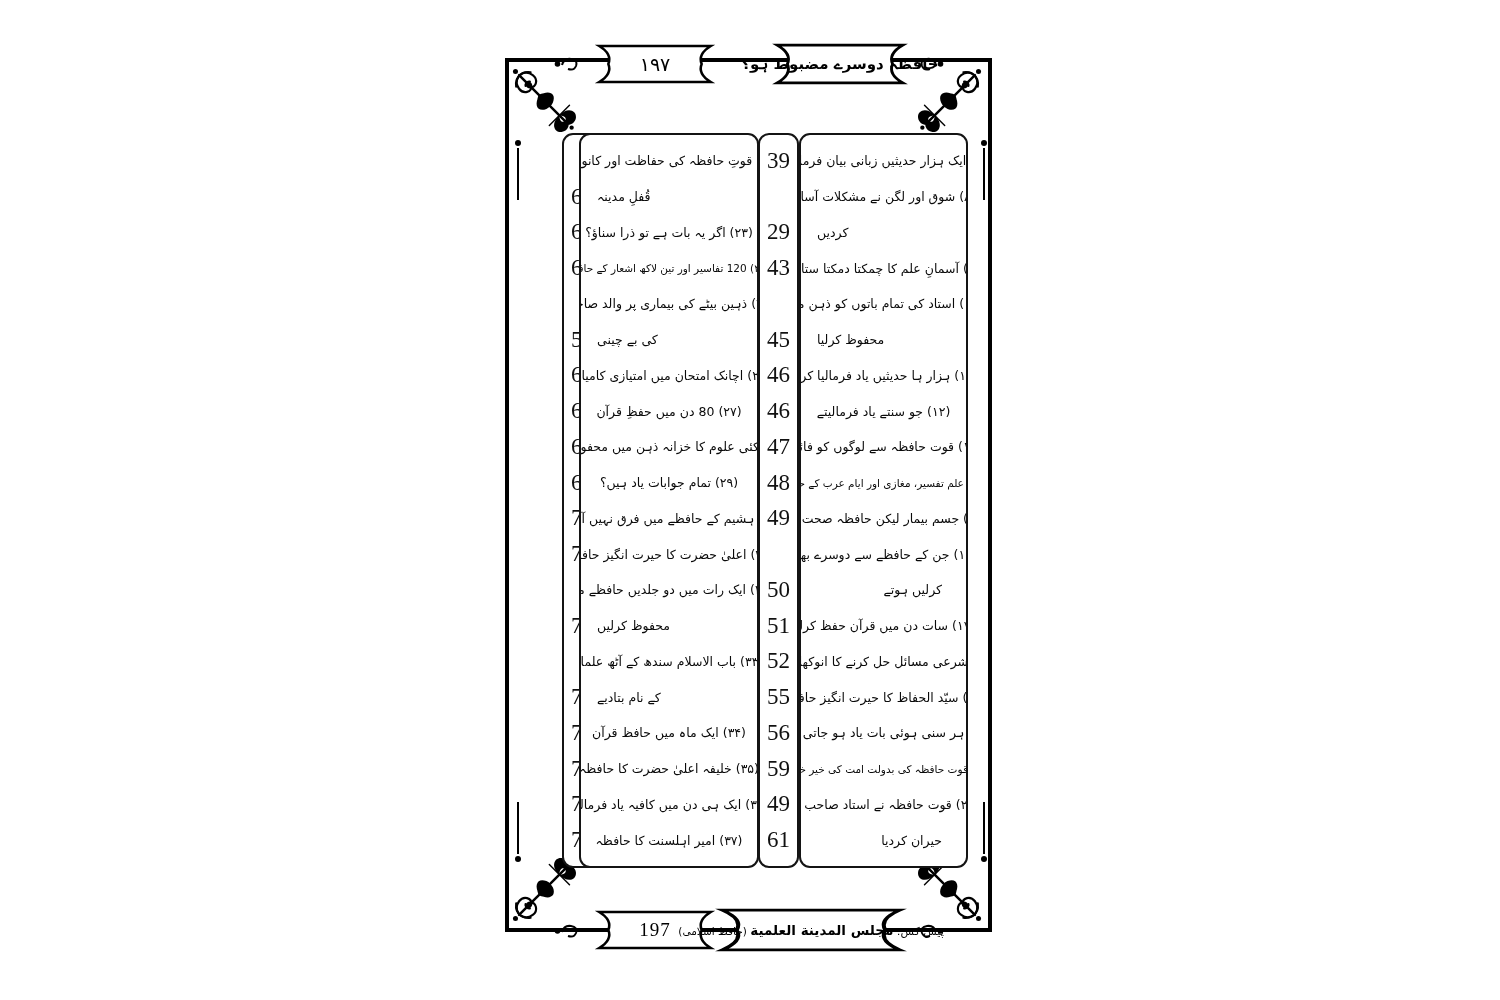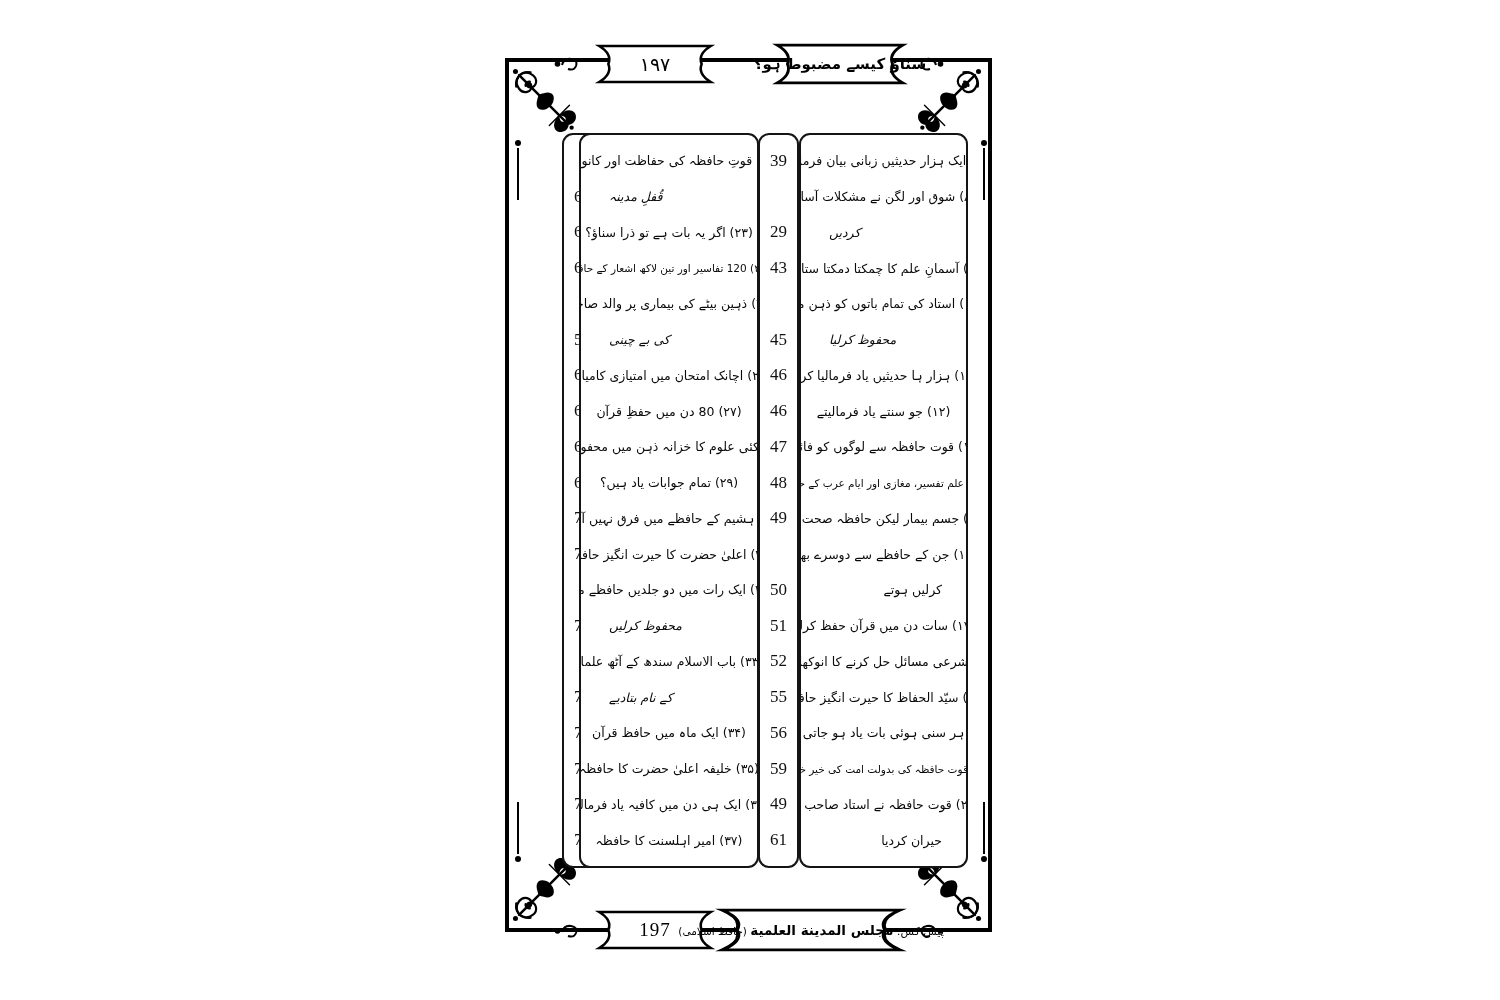--- a/index.html
+++ b/index.html
@@ -51,25 +51,25 @@
 
   
   .box{position:absolute;border:2px solid #141414;border-radius:11px;background:#fff;
        box-sizing:border-box;display:grid;padding:8px 0;overflow:hidden;}
   .box.nums-left {left:538px;top:133px;width:41px;height:735px;margin-left:24px;}
   .box.text-left {left:579px;top:133px;width:180px;height:735px;}
   .box.nums-right{left:758px;top:133px;width:41px;height:735px;}
   .box.text-right{left:799px;top:133px;width:169px;height:735px;}
 
   .numcell{display:flex;align-items:center;justify-content:center;
-           font-family:"Liberation Serif","DejaVu Serif",serif;font-size:17px;color:#111;}
+           font-family:"Liberation Serif","DejaVu Serif",serif;font-size:23px;color:#111;}
   .textcell{direction:rtl;display:flex;align-items:center;justify-content:center;
             font-size:12.5px;letter-spacing:-0.2px;color:#0a0a0a;white-space:nowrap;overflow:hidden;}
   .textcell.small{font-size:10.5px;}
-  .textcell.cont-l{justify-content:flex-end;padding-left:28px;font-style:italic;}   
+  .textcell.cont-l{justify-content:flex-end;padding-left:16px;}   
   .textcell.cont-r{justify-content:flex-start;padding-right:24px;}
 </style>
 </head>
 <body>
 
 <svg width="0" height="0" style="position:absolute">
   <defs>
     <g id="flourish">
       <g stroke="#000" fill="none" stroke-linecap="round">
         <path d="M14,14 L80,80" stroke-width="3.5"></path>
@@ -170,21 +170,21 @@
   <div class="banner top-num">
     <svg class="ribbon" viewBox="0 0 140 40" preserveAspectRatio="none">
       <use href="#ribbonpath" fill="#fff" stroke="#000" stroke-width="2.5"></use>
       </svg>
     <div class="btxt">۱۹۷</div>
   </div>
   <div class="banner top-title">
     <svg class="ribbon" viewBox="0 0 140 40" preserveAspectRatio="none">
       <use href="#ribbonpath" fill="#fff" stroke="#000" stroke-width="2.5"></use>
       </svg>
-    <div class="btxt">سناؤ کیسے مضبوط ہو؟</div>
+    <div class="btxt">حافظہ دوسرے مضبوط ہو؟</div>
   </div>
 
   <div class="banner bot-num">
     <svg class="ribbon" viewBox="0 0 140 40" preserveAspectRatio="none">
       <use href="#ribbonpath" fill="#fff" stroke="#000" stroke-width="2.5"></use>
       </svg>
     <div class="btxt">197</div>
   </div>
   <div class="banner bot-pub">
     <svg class="ribbon" viewBox="0 0 140 40" preserveAspectRatio="none">

